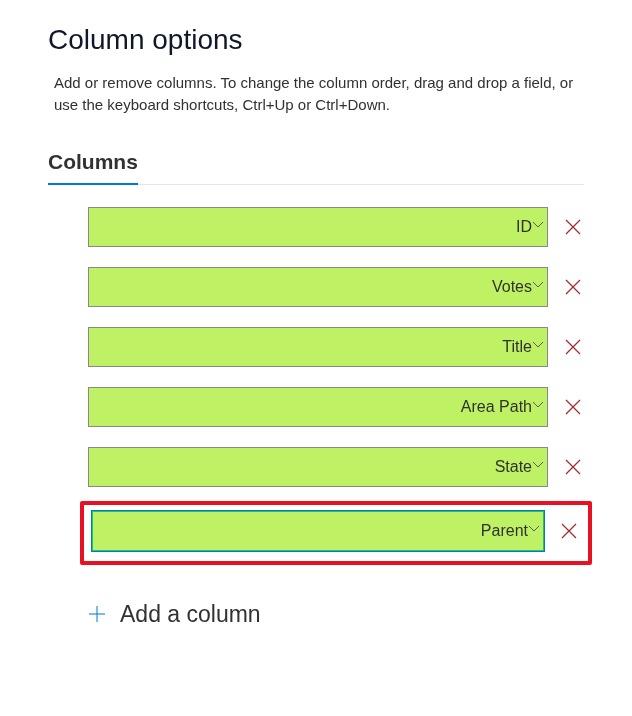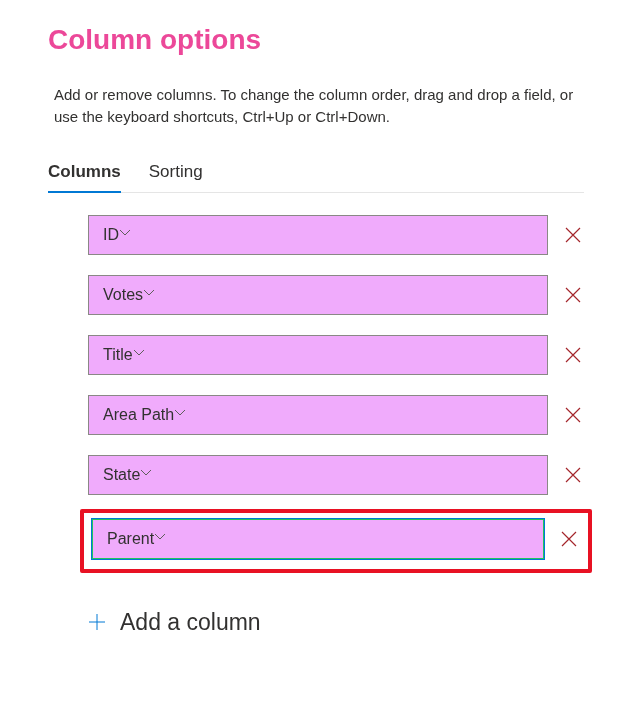--- a/index.html
+++ b/index.html
@@ -10,40 +10,40 @@
     body {
       font-family: "Segoe UI", -apple-system, BlinkMacSystemFont, sans-serif;
       background: #fff;
       width: 632px;
       height: 716px;
       padding: 24px 48px;
       color: #323130;
     }
     .page-title {
       font-size: 28px;
-      font-weight: 700;
-      color: #ec4899;
-      margin-bottom: 28px;
+      font-weight: 400;
+      color: #0f172a;
+      margin-bottom: 16px;
     }
     .description {
       font-size: 15px;
       color: #323130;
       line-height: 1.45;
       margin-bottom: 28px;
       margin-left: 6px;
     }
     .tabs {
       display: flex;
       gap: 28px;
       border-bottom: 1px solid #e5e5e5;
       margin-bottom: 22px;
     }
     .tab {
       padding: 6px 0 10px 0;
-      font-size: 17px;
+      font-size: 21px;
       color: #323130;
       cursor: pointer;
       position: relative;
     }
     .tab.active {
       font-weight: 600;
     }
     .tab.active::after {
       content: "";
       position: absolute;
@@ -70,25 +70,25 @@
       border: 4px solid #e81123;
       border-radius: 2px;
     }
     .combo {
       flex: 1;
       position: relative;
     }
     .combo-input {
       display: flex;
       align-items: center;
-      justify-content: flex-start;
+      justify-content: flex-end;
       width: 100%;
       border: 1px solid #8a8886;
-      background: #f0abfc;
-      padding: 8px 12px 8px 14px;
+      background: #bef264;
+      padding: 8px 3px 8px 14px;
       font-size: 16px;
       color: #323130;
       cursor: pointer;
       height: 40px;
     }
     .combo-input.focused {
       border: 1px solid #22c55e;
       outline: 1px solid #0078d4;
     }
     .chevron-down {
@@ -132,21 +132,20 @@
   </style>
 </head>
 <body>
 
 <h1 class="page-title">Column options</h1>
 
 <p class="description">Add or remove columns. To change the column order, drag and drop a field, or use the keyboard shortcuts, Ctrl+Up or Ctrl+Down.</p>
 
 <div class="tabs">
   <div class="tab active">Columns</div>
-  <div class="tab">Sorting</div>
 </div>
 
 <div class="column-list">
 
   <div class="column-row">
     <div class="combo">
       <div class="combo-input">
         <span>ID</span>
         <span class="chevron-down">
           <svg width="12" height="8" viewBox="0 0 12 8">

